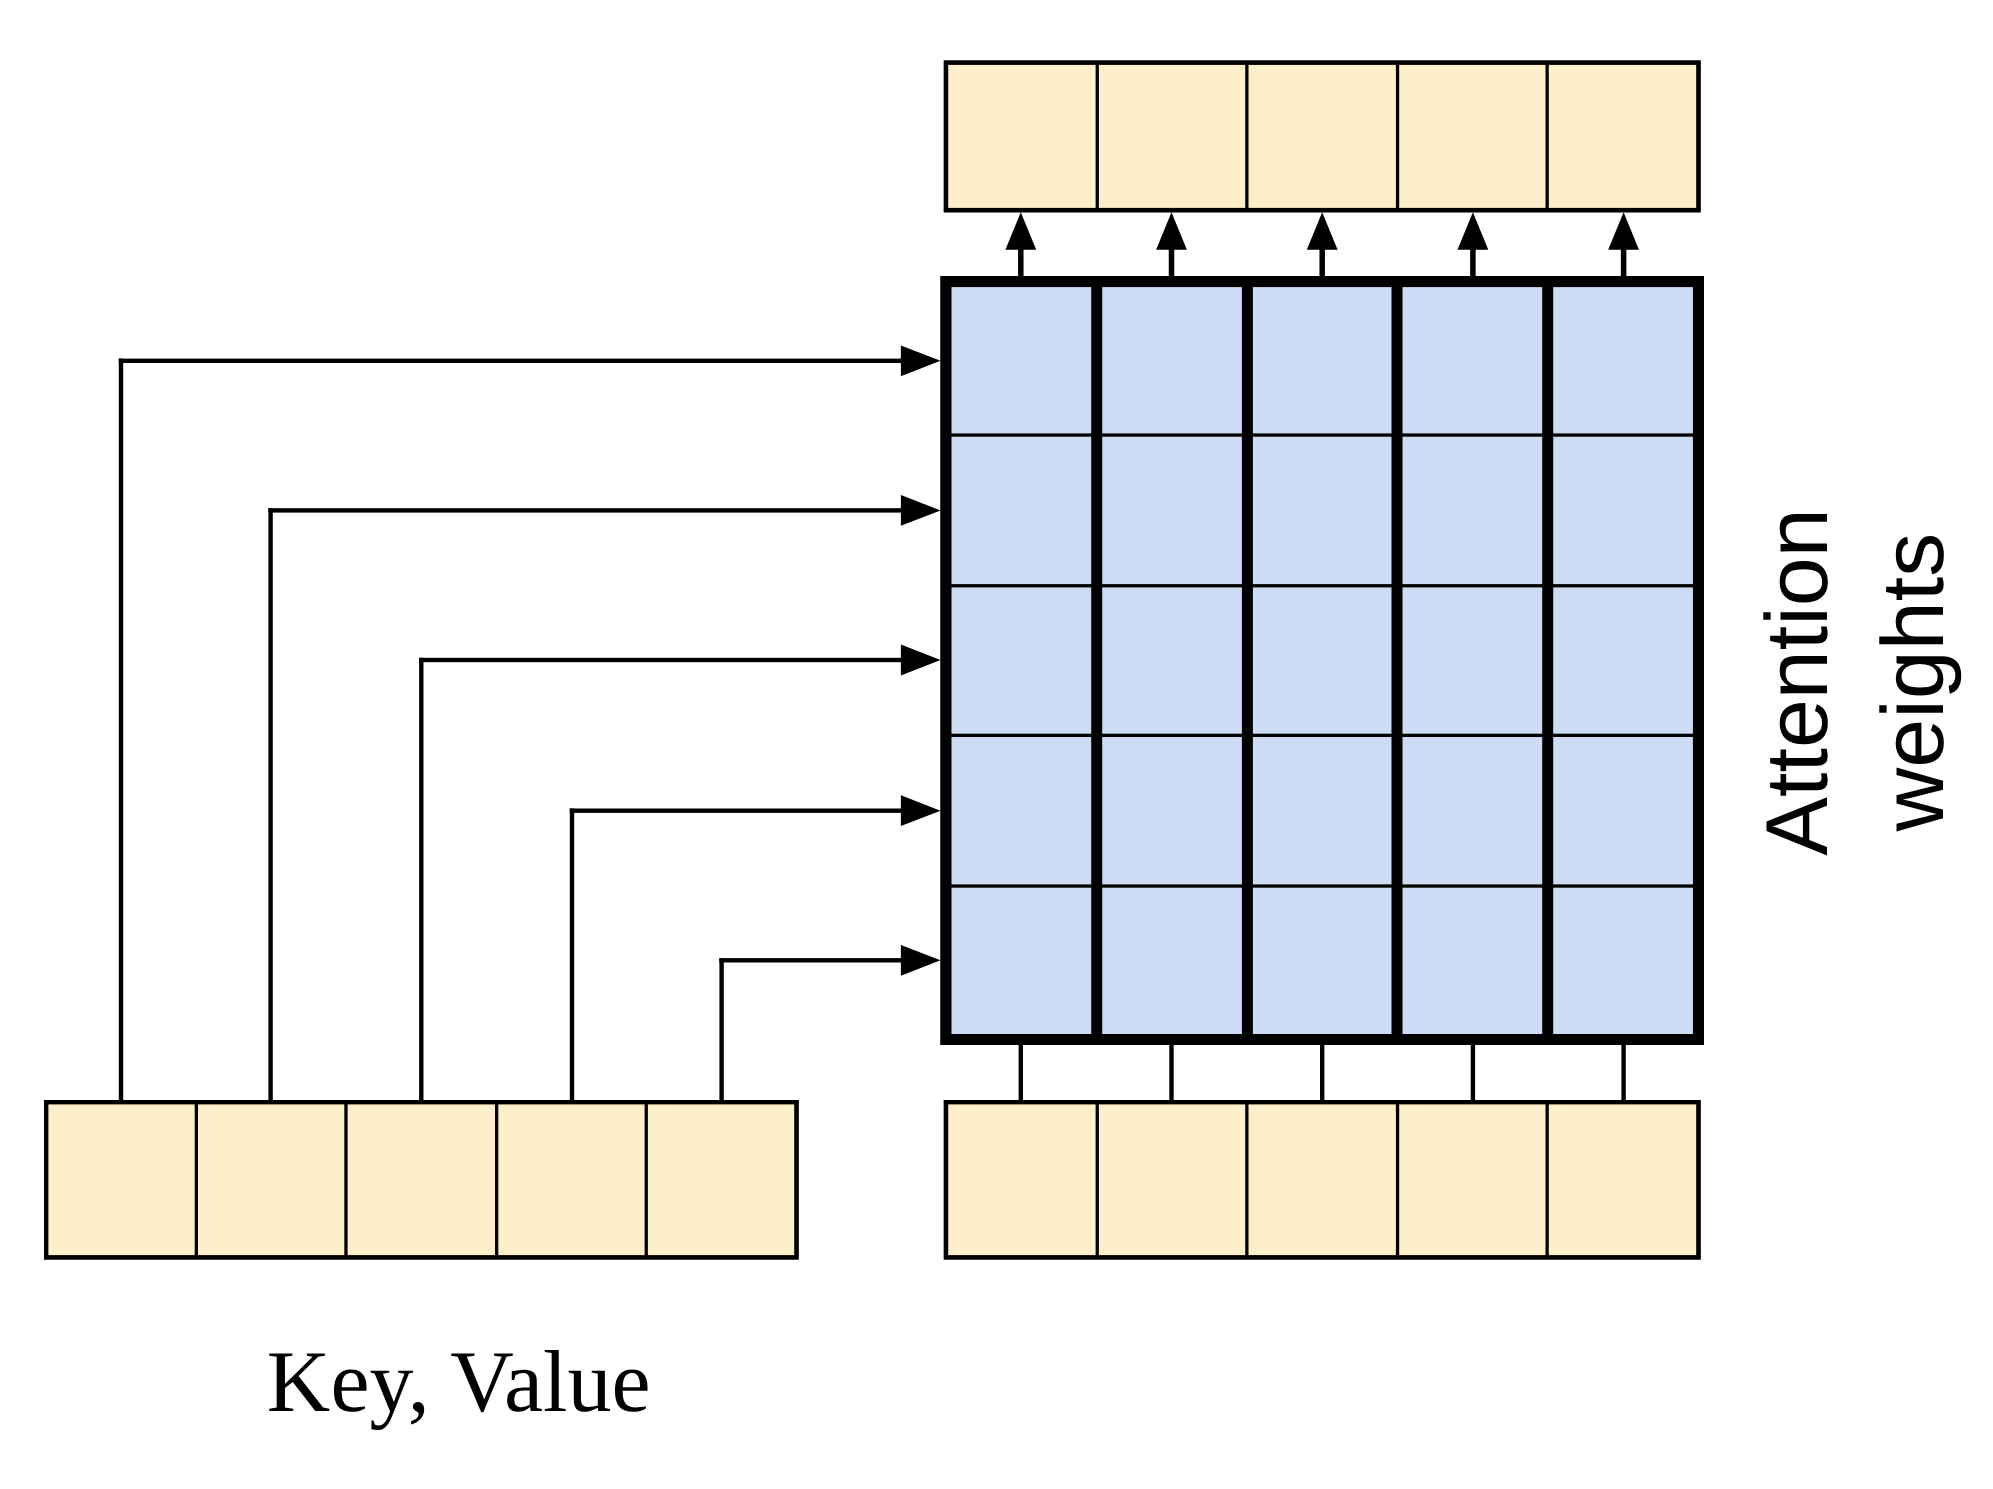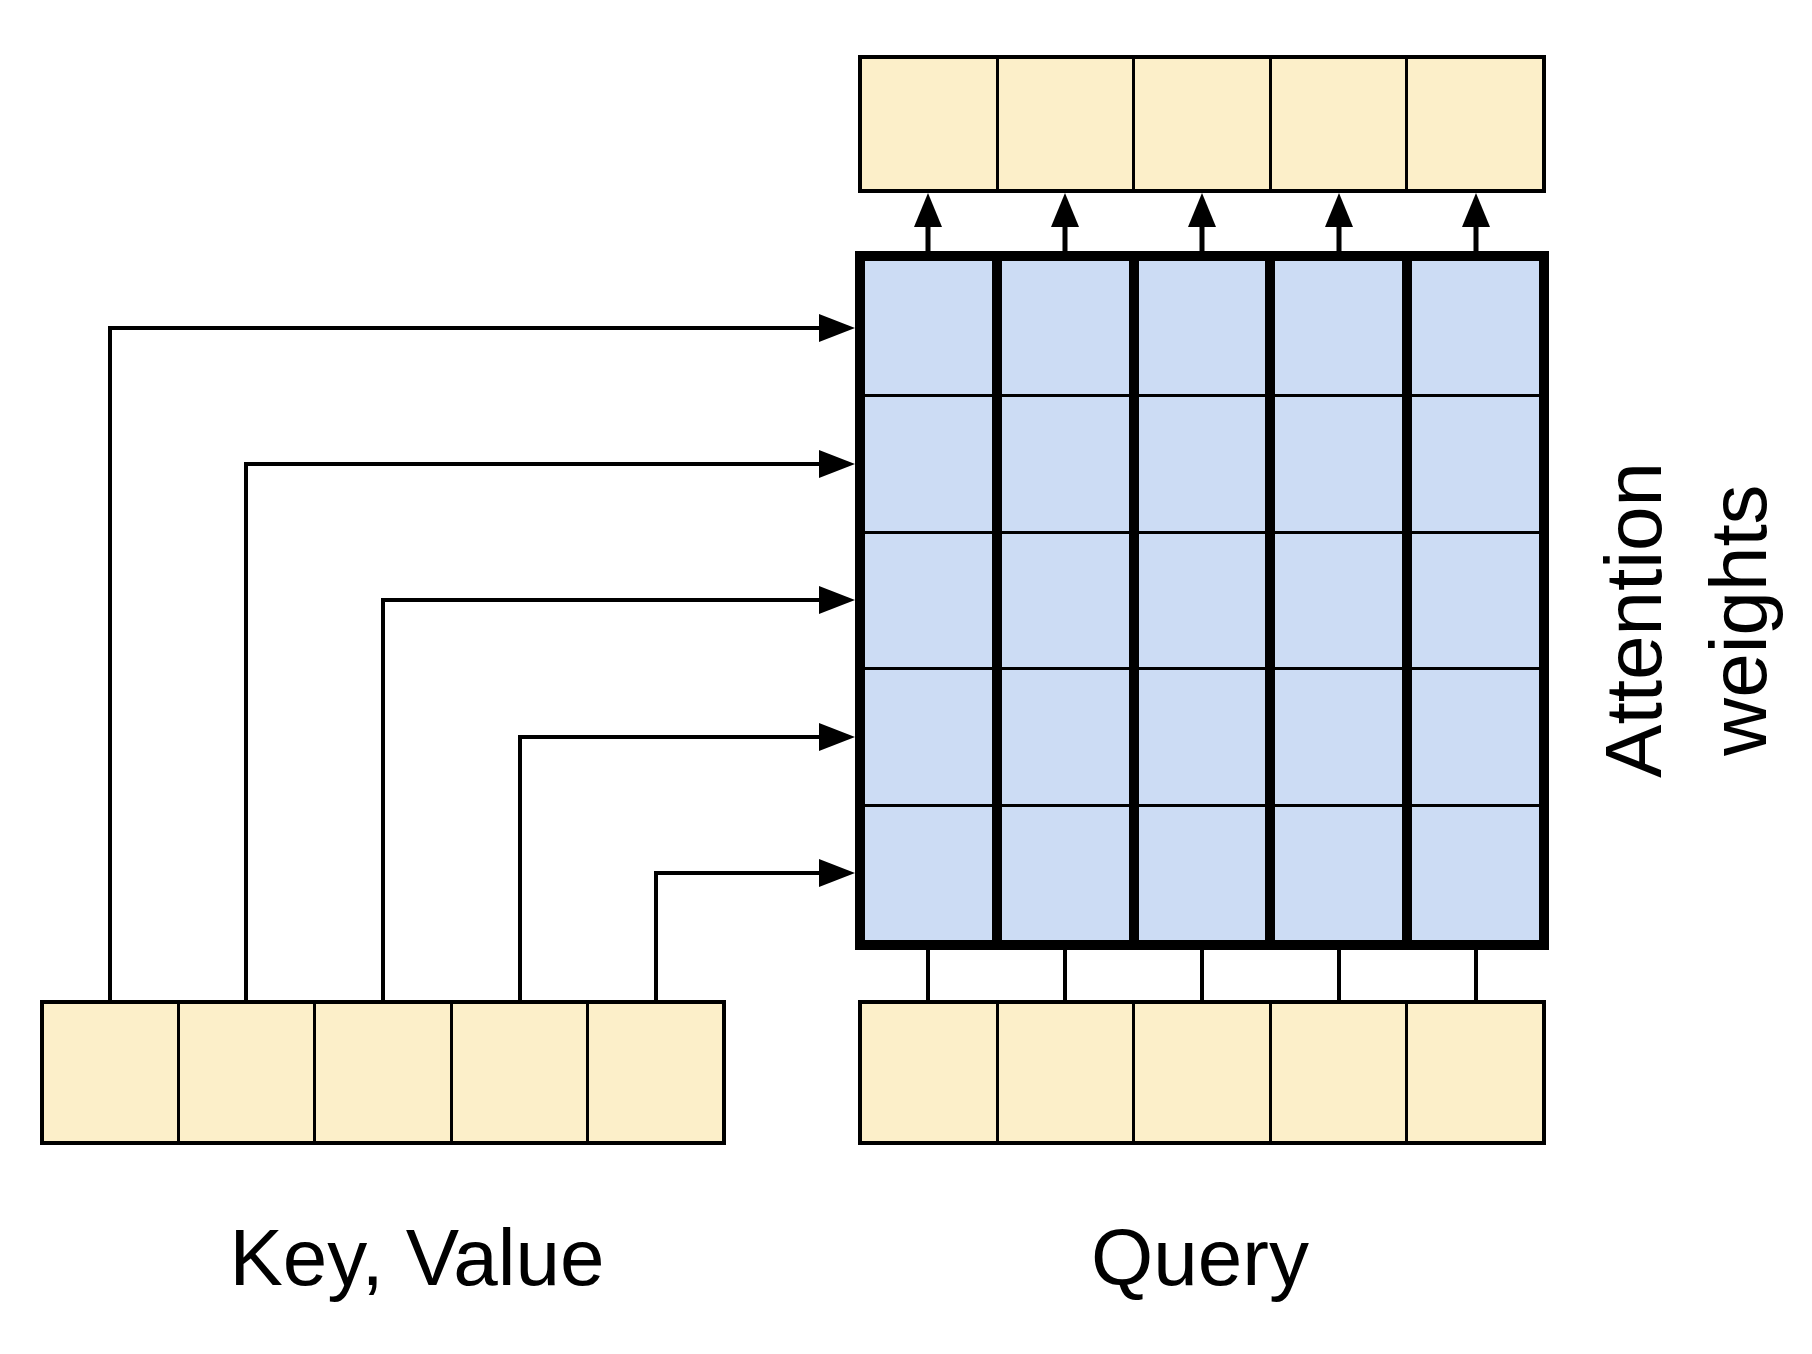--- a/index.html
+++ b/index.html
@@ -65,21 +65,21 @@
   }
 
   
   .lbl {
     position:absolute;
     font-size:80px;
     color:#000;
     letter-spacing:0;
     white-space:nowrap;
   }
-  #label-kv    { left:417px;  top:1212px; transform:translateX(-50%); }
+  #label-kv    { left:417px;  top:1212px; transform:translateX(-50%);font-family:Liberation Serif, serif; }
   #label-query { left:1200px; top:1212px; transform:translateX(-50%); }
   #label-attn  {
     left:1686px; top:620px;
     transform:translate(-50%,-50%) rotate(-90deg);
     text-align:center;
     line-height:105px;
   }
 </style>
 </head>
 <body>
@@ -191,19 +191,18 @@
       <div class="right-head" style="left: 819px; top: 586px;"></div>
       <div class="elbow-v" style="left: 518px; top: 735px; height: 265px;"></div>
       <div class="elbow-h" style="left: 518px; top: 735px; width: 303px;"></div>
       <div class="right-head" style="left: 819px; top: 723px;"></div>
       <div class="elbow-v" style="left: 654px; top: 871px; height: 129px;"></div>
       <div class="elbow-h" style="left: 654px; top: 871px; width: 167px;"></div>
       <div class="right-head" style="left: 819px; top: 859px;"></div>
     </div>
 
   <div class="lbl" id="label-kv">Key, Value</div>
-  <div class="lbl" id="label-query">Query</div>
   <div class="lbl" id="label-attn">
     <div>Attention</div>
     <div>weights</div>
   </div>
 
 </div>
 
 </body></html>

